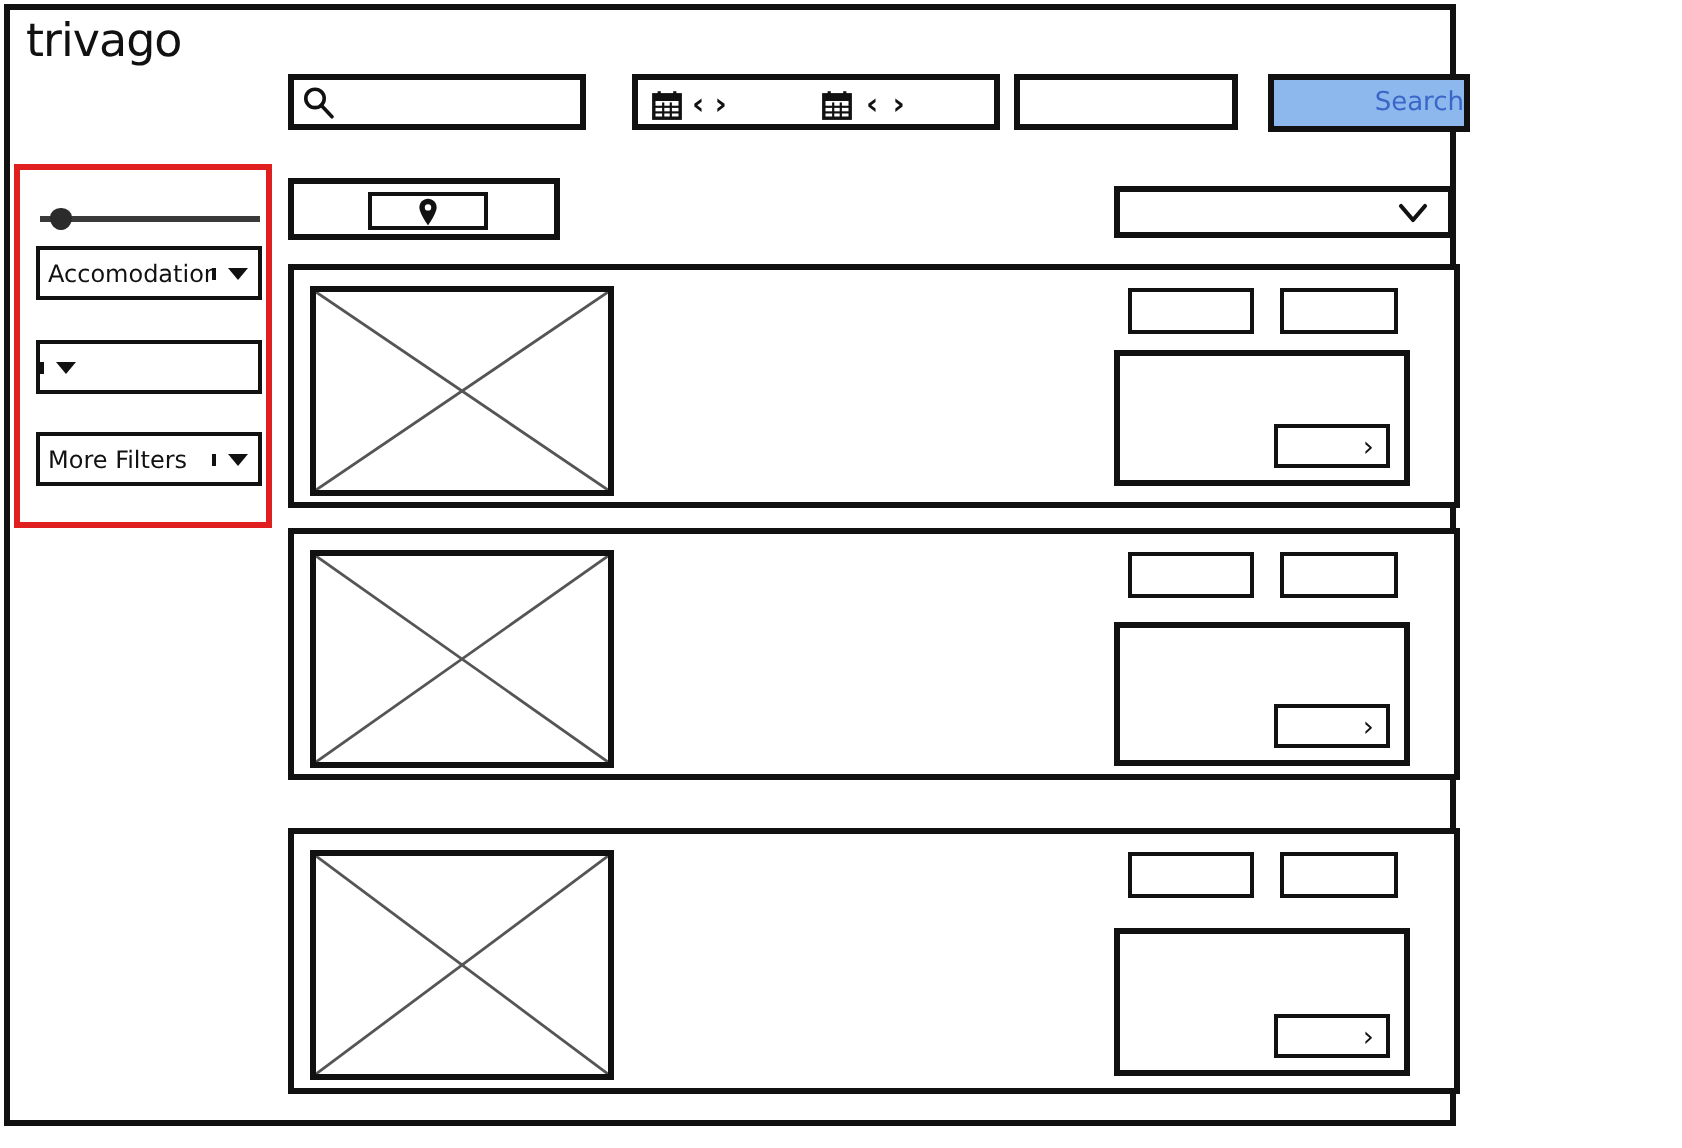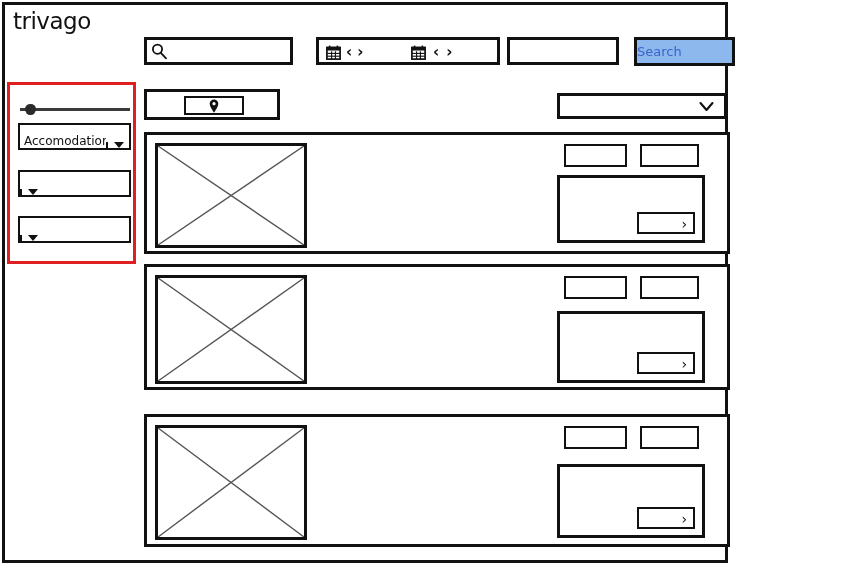--- a/index.html
+++ b/index.html
@@ -90,21 +90,21 @@
   #guests-field {
     left: 502px; top: 32px; width: 112px; height: 28px;
   }
 
   #search-button {
     left: 629px; top: 32px; width: 101px; height: 29px;
     background: #8cb8ee;
     border: 3px solid #111111;
     display: flex;
     align-items: center;
-    justify-content: flex-start;
+    justify-content: flex-end;
   }
   #search-button .label {
     font-family: "DejaVu Sans", sans-serif;
     font-size: 13px;
     color: #3a66c8;
     line-height: 14px;
   }
 
   
   #filter-panel {
@@ -147,21 +147,21 @@
   
   .side-dd {
     position: absolute;
     left: 8px;
     width: 113px;
     height: 27px;
     box-sizing: border-box;
     border: 2px solid #111111;
     background: #ffffff;
     display: flex;
-    align-items: flex-end;
+    align-items: center;
   }
   .side-dd .dd-label {
     flex: 1 1 auto;
     display: flex;
     align-items: center;
     padding-left: 4px;
     font-family: "DejaVu Sans", sans-serif;
     font-size: 12px;
     color: #111111;
     white-space: nowrap;
@@ -347,20 +347,21 @@
         </span>
     </div>
 
     <div class="side-dd" id="dd-guest-rating">
       <span class="dd-arrow">
           <span class="tri"></span>
         </span>
     </div>
 
     <div class="side-dd" id="dd-more-filters">
+      <span class="dd-label">More Filters</span>
       <span class="dd-arrow">
           <span class="tri"></span>
         </span>
     </div>
   </div>
 
   <div class="wf" id="map-bar">
     <div class="inner">
       <svg class="pin-icon" viewBox="0 0 10 14">
         <path d="M5 0.4C2.6 0.4 0.7 2.3 0.7 4.7c0 3 4.3 8.9 4.3 8.9s4.3-5.9 4.3-8.9C9.3 2.3 7.4 0.4 5 0.4z" fill="#111"></path>

